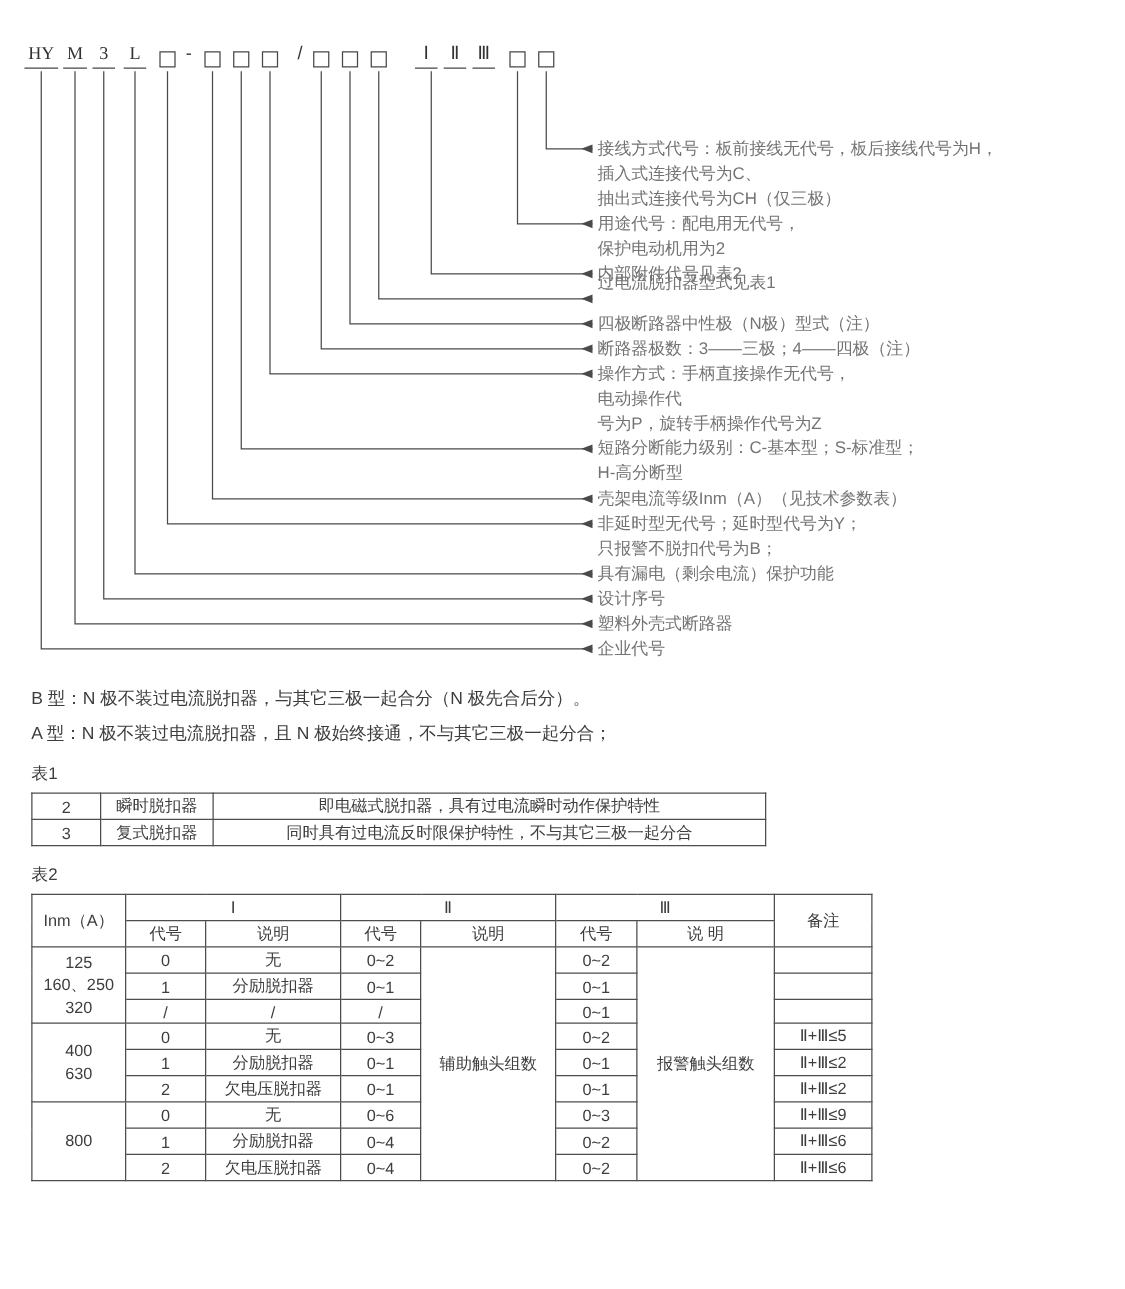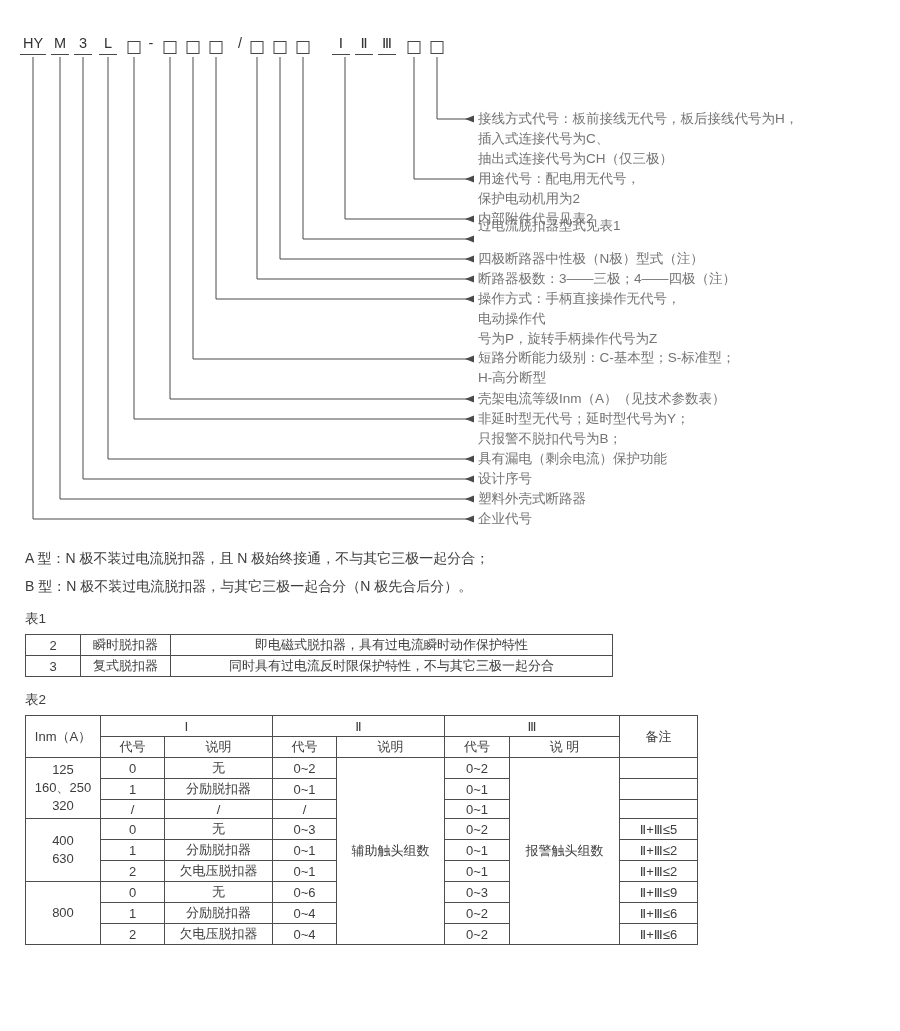--- a/index.html
+++ b/index.html
@@ -7,21 +7,21 @@
     font-family:"Liberation Sans","DejaVu Sans",sans-serif; color:#3d3d3d; }
 
   
   .diagram { position:relative; width:900px; height:545px; }
   .diagram svg { position:absolute; left:0; top:0; }
   .diagram svg polyline { fill:none; stroke:#4a4a4a; stroke-width:1; }
   .diagram svg path.arrowhead { fill:#4a4a4a; stroke:none; }
 
   .code-letter { position:absolute; top:36px; transform:translateX(-50%);
     font-size:14.5px; line-height:15px; border-bottom:1px solid #474747;
-    padding:0 3px 3px; min-width:18px; text-align:center; color:#333; }
+    padding:0 3px 3px; min-width:18px; text-align:center; color:#333;font-family:Liberation Serif, serif; }
   .code-plain  { position:absolute; top:36px; transform:translateX(-50%);
     font-size:14.5px; line-height:15px; color:#333; }
   .code-box    { position:absolute; top:41px; width:13px; height:13px;
     border:1px solid #474747; transform:translateX(-50%); background:#fff; }
 
   .callout-label { position:absolute; left:478px; font-size:13.5px;
     line-height:20px; white-space:pre-line; color:#737373; }
 
   
   .notes { margin:4px 0 0 25px; font-size:14px; }
@@ -111,22 +111,22 @@
         <div class="callout-label" style="top: 409px;">非延时型无代号；延时型代号为Y；
 只报警不脱扣代号为B；</div>
         <div class="callout-label" style="top: 449px;">具有漏电（剩余电流）保护功能</div>
         <div class="callout-label" style="top: 469px;">设计序号</div>
         <div class="callout-label" style="top: 489px;">塑料外壳式断路器</div>
         <div class="callout-label" style="top: 509px;">企业代号</div>
       </div>
   </div>
 
   <div class="notes">
+    <p>B 型：N 极不装过电流脱扣器，与其它三极一起合分（N 极先合后分）。</p>
     <p>A 型：N 极不装过电流脱扣器，且 N 极始终接通，不与其它三极一起分合；</p>
-    <p>B 型：N 极不装过电流脱扣器，与其它三极一起合分（N 极先合后分）。</p>
   </div>
 
   <p class="tbl-label">表1</p>
   <table class="t1">
     <colgroup>
         <col style="width:55px">
         <col style="width:90px">
         <col style="width:442px">
       </colgroup>
     <tbody>

